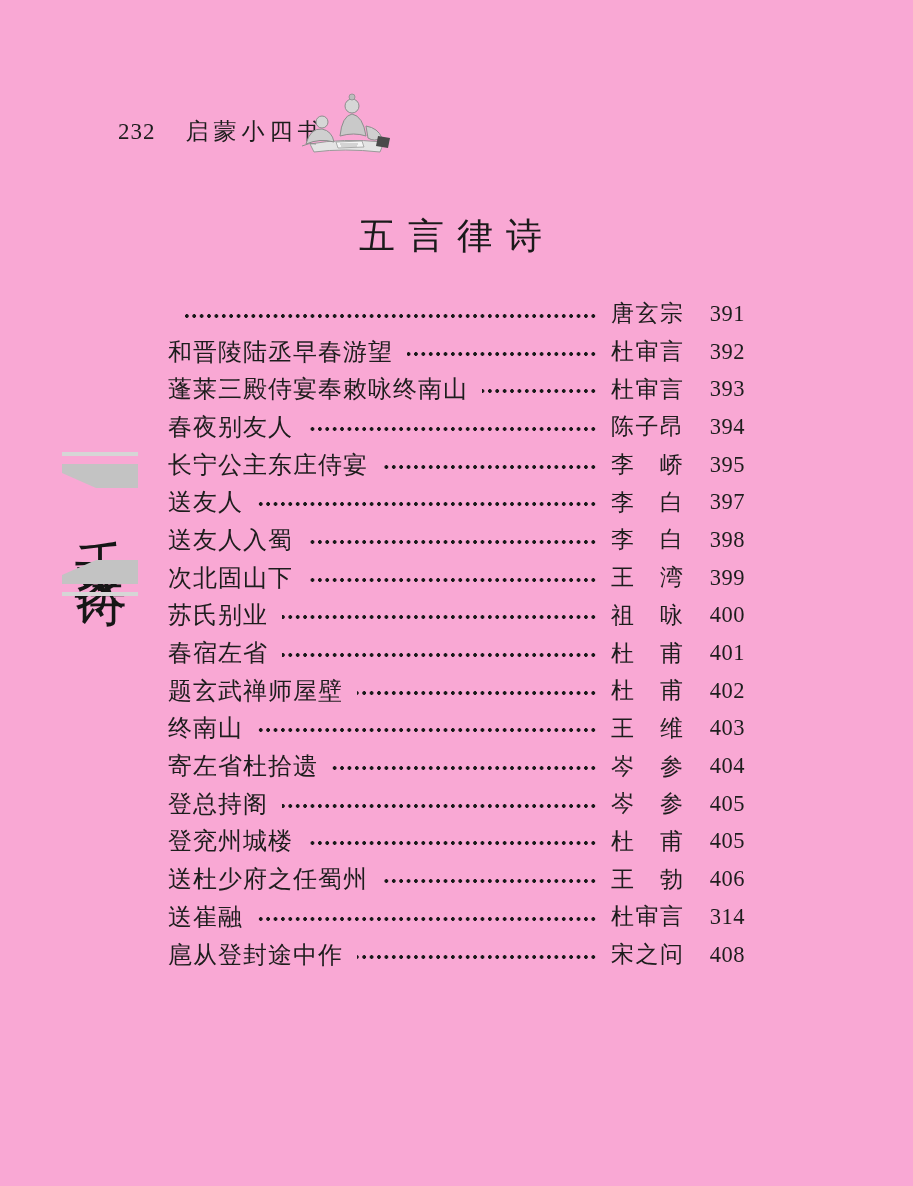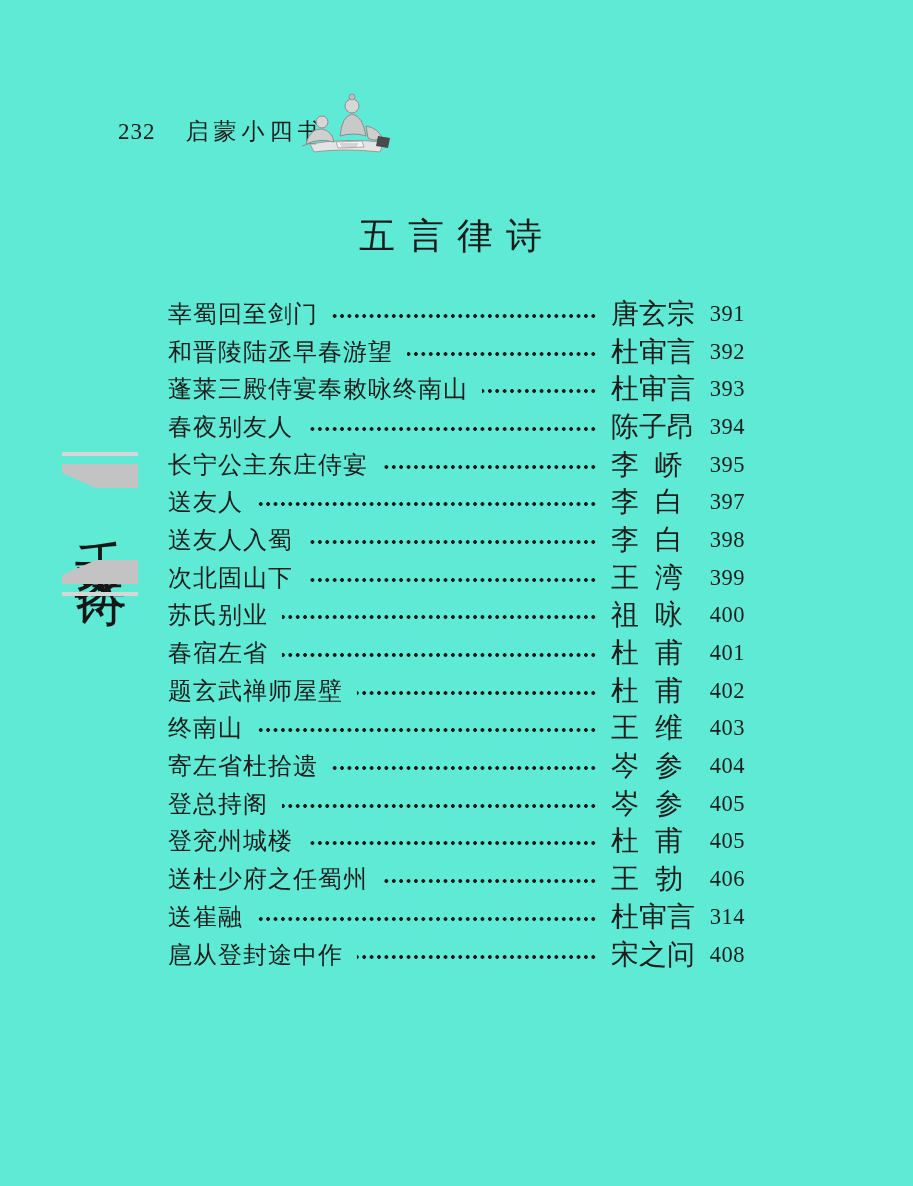--- a/index.html
+++ b/index.html
@@ -1,20 +1,20 @@
 <!DOCTYPE html>
 <html><head>
 <meta charset="utf-8">
 <style>
   html, body { margin: 0; padding: 0; background: #e8e8e8; }
   .page {
     position: relative;
     width: 913px;
     height: 1186px;
-    background: #5eead4;
+    background: #f9a8d4;
     overflow: hidden;
     font-family: "Liberation Serif", "DejaVu Serif", serif;
     color: #1d1d1d;
   }
 
   
   .header {
     position: absolute;
     top: 116px;
     left: 118px;
@@ -90,21 +90,21 @@
     height: 8px;
     margin: 4px 14px 0 14px;
     background-image: radial-gradient(circle, #181818 1.7px, transparent 2.1px);
     background-size: 7.4px 8px;
     background-repeat: repeat-x;
     background-position: right center;
   }
   .toc-author {
     flex: 0 0 72px;
     width: 72px;
-    font-size: 28px;
+    font-size: 23px;
     text-align: justify;
     text-align-last: justify;
     white-space: nowrap;
   }
   .toc-page {
     flex: 0 0 44px;
     width: 44px;
     margin-left: 18px;
     text-align: right;
     font-size: 22.5px;
@@ -150,21 +150,20 @@
     <svg class="bracket flip" viewBox="0 0 76 46" xmlns="http://www.w3.org/2000/svg">
       <rect x="0" y="4" width="76" height="4" fill="#d6d6d6"></rect>
       <polygon points="0,16 76,16 76,40 34,40 0,25" fill="#c3c3c3"></polygon>
     </svg>
   </div>
 
   <div class="section-title">五言律诗</div>
 
   <div class="toc">
     <div class="toc-row">
-      <span class="toc-title">幸蜀回至剑门</span>
       <span class="dots"></span>
       <span class="toc-author">唐玄宗</span>
       <span class="toc-page">391</span>
     </div>
 
     <div class="toc-row">
       <span class="toc-title">和晋陵陆丞早春游望</span>
       <span class="dots"></span>
       <span class="toc-author">杜审言</span>
       <span class="toc-page">392</span>

